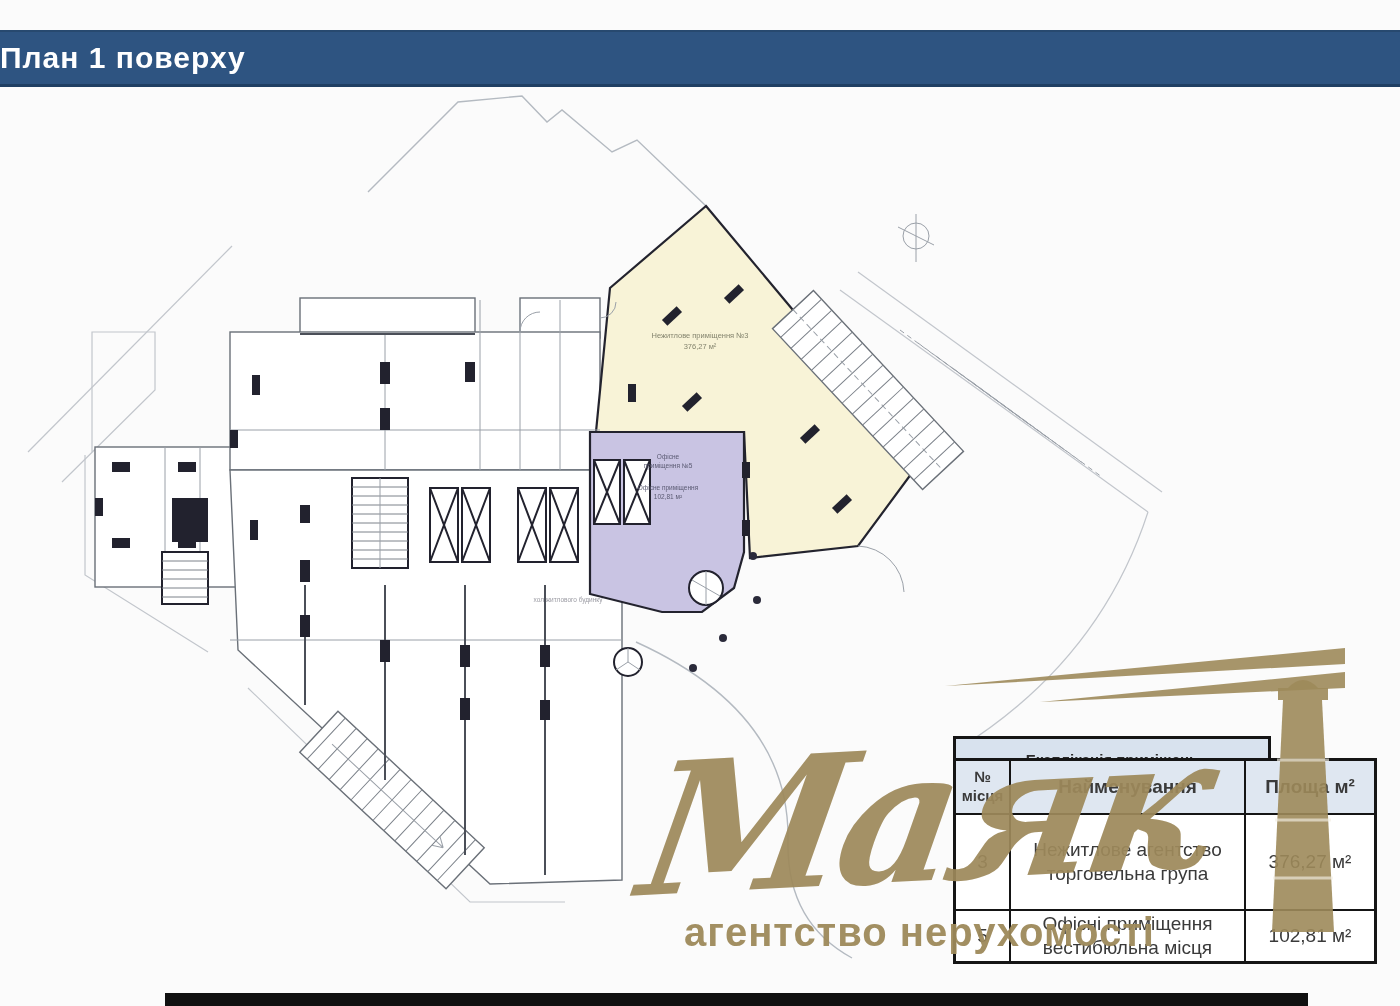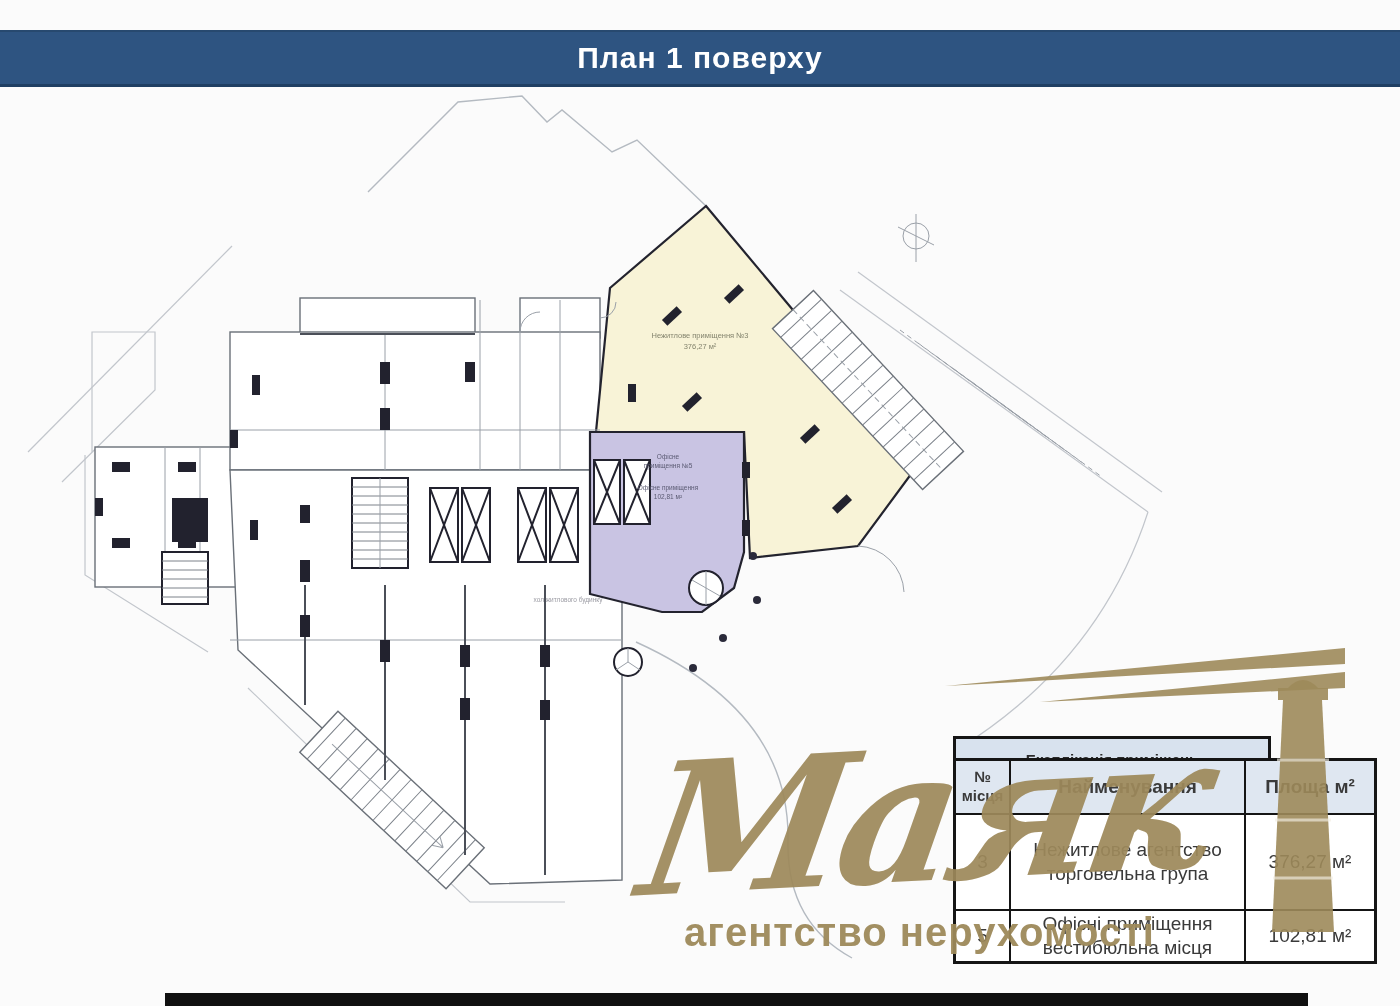--- a/index.html
+++ b/index.html
@@ -1,21 +1,21 @@
 <!DOCTYPE html>
 <html><head>
 <meta charset="utf-8">
 <style>
   html,body{margin:0;padding:0;background:#ffffff;}
   #page{position:relative;width:1400px;height:1006px;background:#fbfbfb;overflow:hidden;
         font-family:"Liberation Sans",sans-serif;}
   
   .header-bar{position:absolute;left:0;top:30px;width:1400px;height:52px;
       background:#2e5481;border-top:2px solid #27496f;border-bottom:3px solid #203f63;
-      z-index:5;display:flex;align-items:center;justify-content:center;}
+      z-index:5;display:flex;align-items:center;justify-content:flex-start;}
   .header-bar .title{color:#ffffff;font-size:30px;font-weight:bold;letter-spacing:1px;}
   
   svg.plan{position:absolute;left:0;top:0;z-index:1;}
   
   .tbl-title{position:absolute;left:953px;top:736px;width:312px;height:40px;z-index:2;
       background:#d8e2ee;border:3px solid #151515;display:flex;align-items:center;justify-content:center;
       font-size:15px;font-weight:bold;color:#2b2b2b;}
   .tbl-grid{position:absolute;left:953px;top:758px;z-index:2;border:3px solid #151515;
       display:grid;grid-template-columns:55px 235px 128px;grid-template-rows:54px 96px 50px;
       background:#ffffff;}

